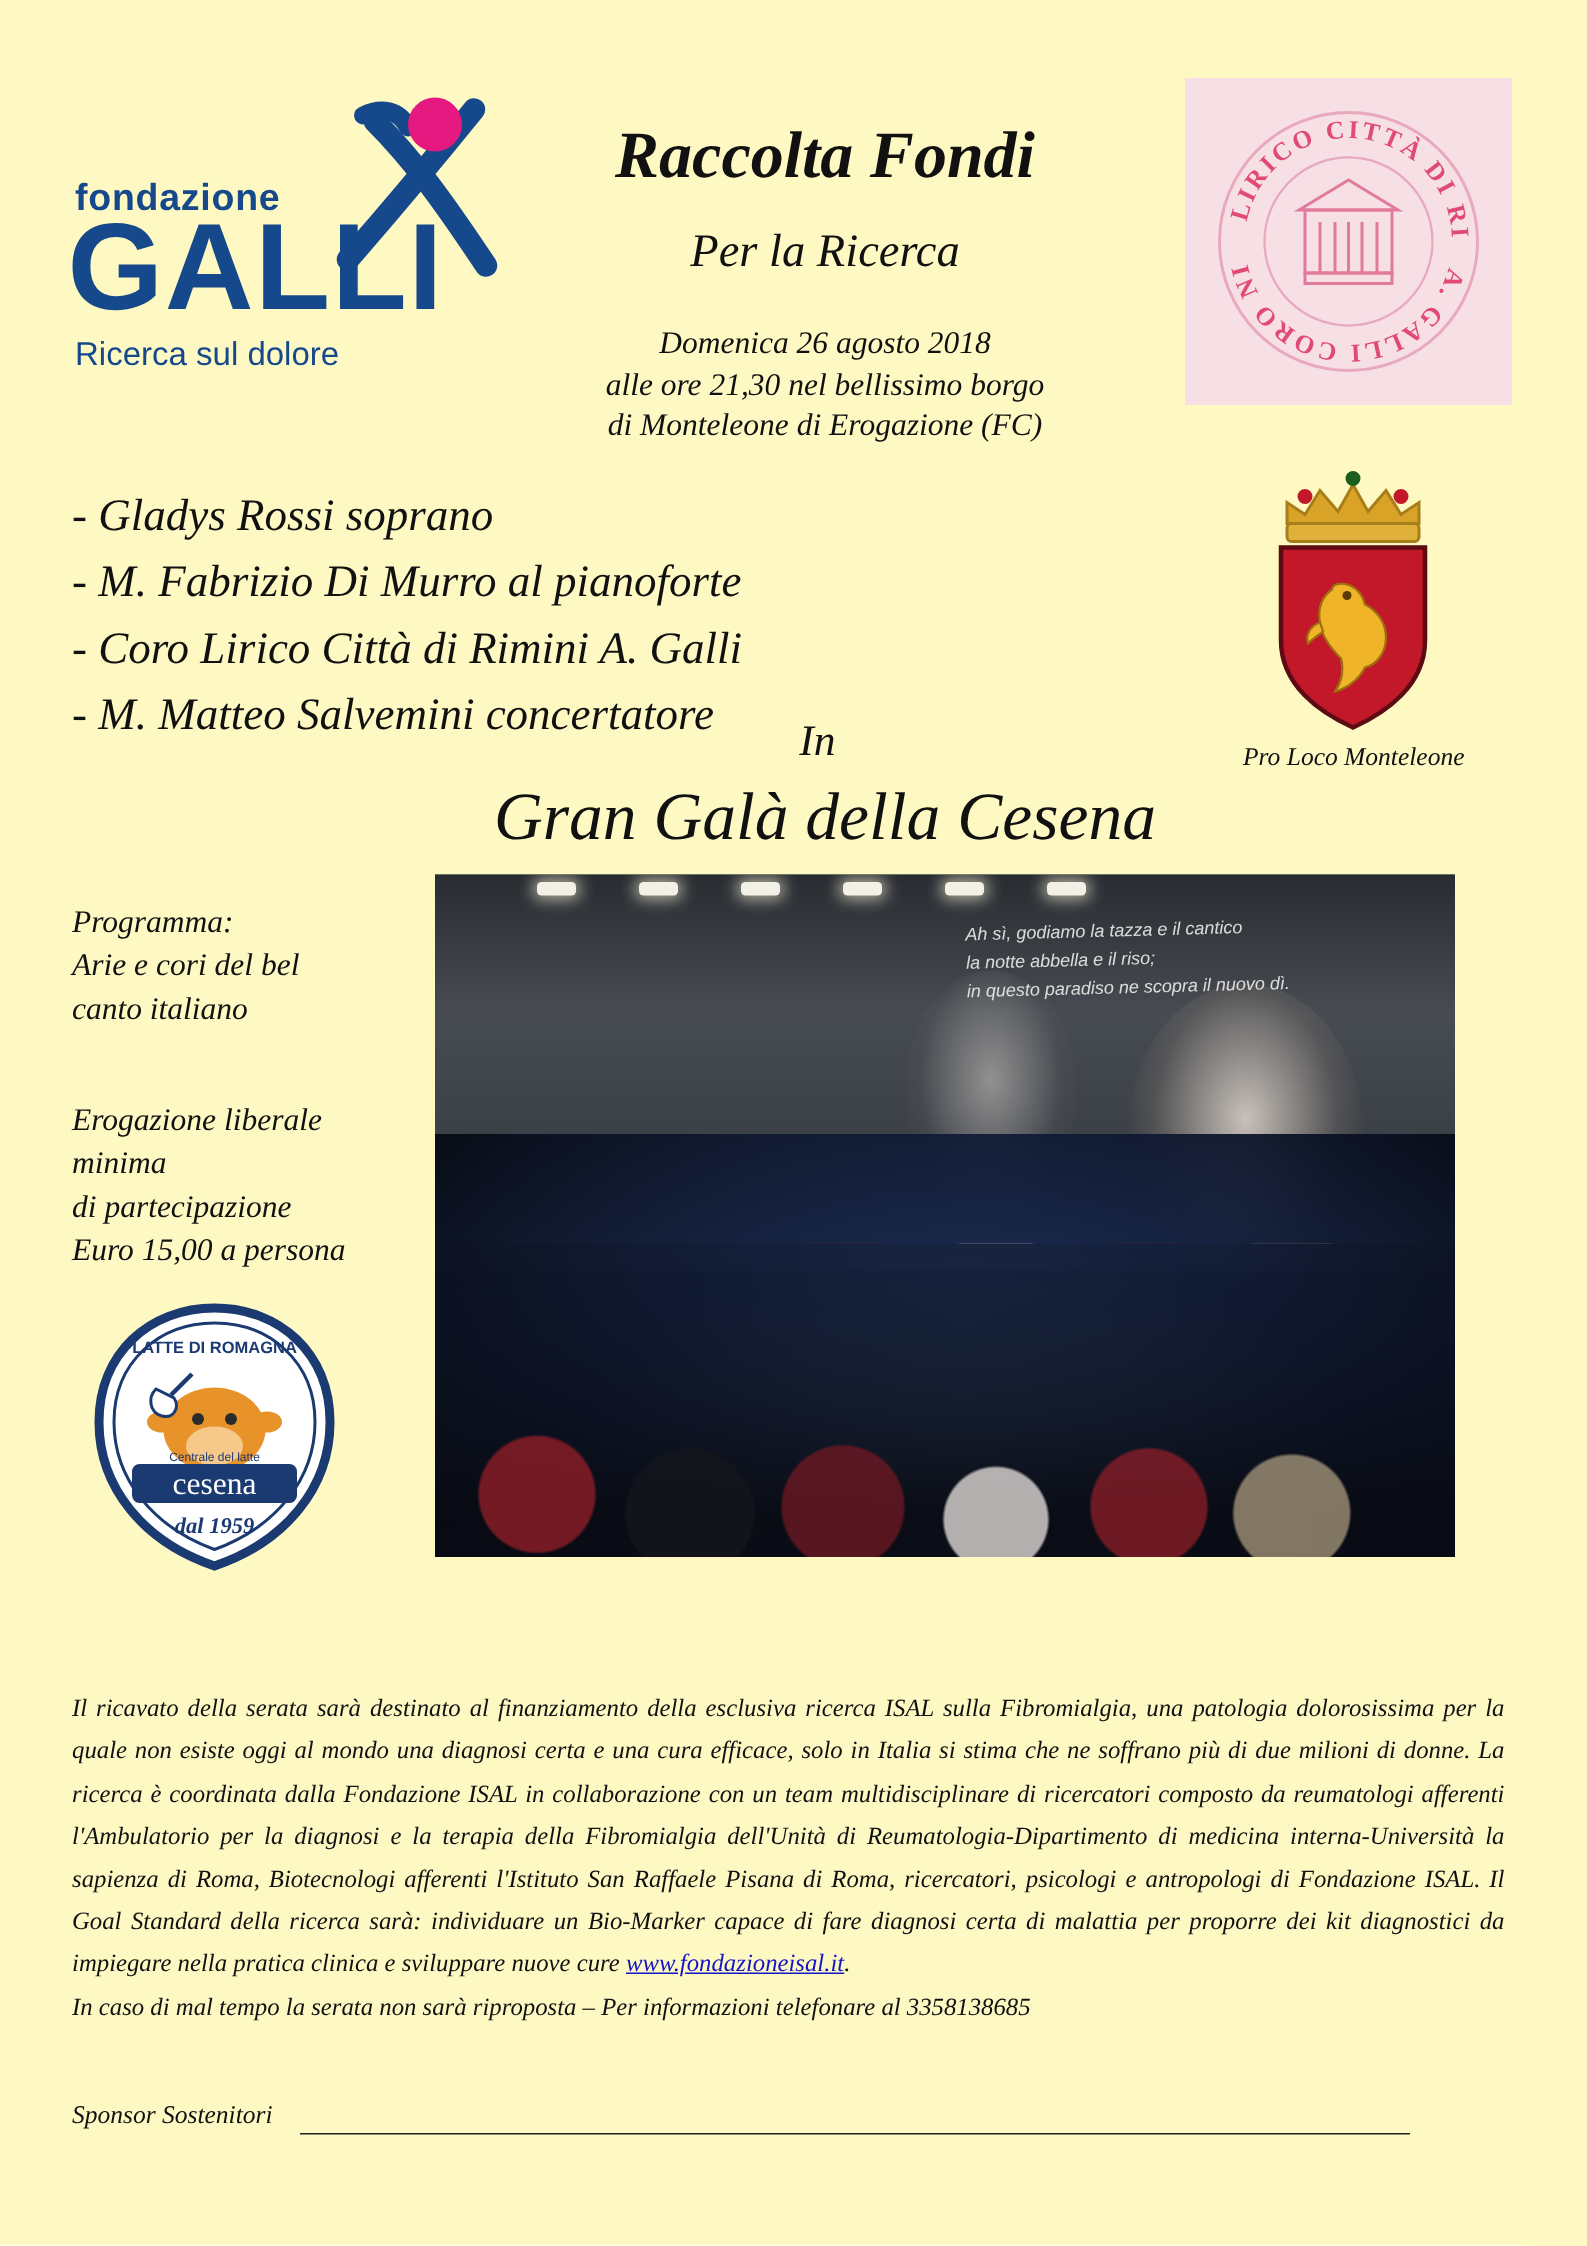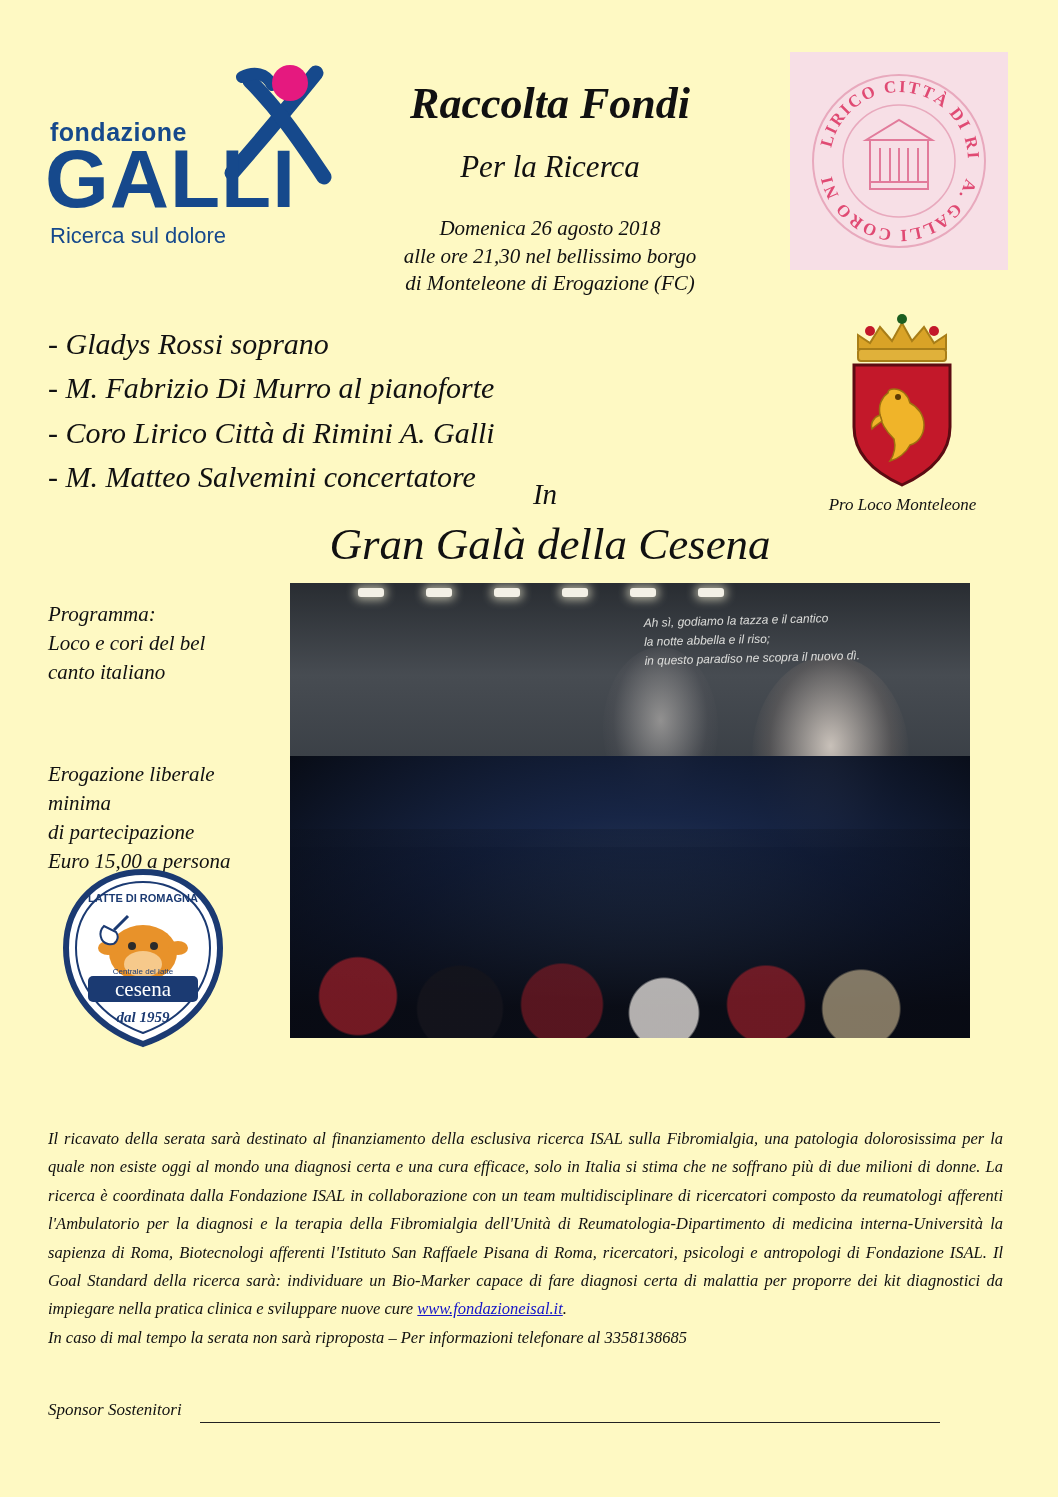--- a/index.html
+++ b/index.html
@@ -395,23 +395,23 @@
       <circle cx="62" cy="92" r="3" fill="#5c3a04" stroke="none"></circle>
       <path d="M44 110 C38 112 34 118 36 124 C40 120 44 118 46 116 Z"></path>
     </g>
   </svg>
   <div class="crest-caption">Pro Loco Monteleone</div>
 
   <div class="word-in">In</div>
   <div class="gala">Gran Galà della Cesena</div>
 
   <div class="programma" style="white-space: pre-line;">Programma:
-Loco e cori del bel
+Arie e cori del bel
 canto italiano</div>
-  <div class="erogazione" style="white-space: pre-line; margin-top: 28px;">Erogazione liberale
+  <div class="erogazione" style="white-space: pre-line;">Erogazione liberale
 minima
 di partecipazione
 Euro 15,00 a persona</div>
 
   <svg class="cesena" viewBox="0 0 170 180">
     <path d="M85 4 C128 4 162 34 162 80 C162 124 132 160 85 176 C38 160 8 124 8 80 C8 34 42 4 85 4 Z" fill="#ffffff" stroke="#1b3a72" stroke-width="6"></path>
     <path d="M85 14 C122 14 152 40 152 80 C152 118 126 150 85 165 C44 150 18 118 18 80 C18 40 48 14 85 14 Z" fill="none" stroke="#1b3a72" stroke-width="2"></path>
     <text x="85" y="34" text-anchor="middle" font-family="Liberation Sans, sans-serif" font-size="11" font-weight="bold" fill="#1b3a72">LATTE DI ROMAGNA</text>
 
     <ellipse cx="85" cy="85" rx="34" ry="28" fill="#e8922a"></ellipse>

